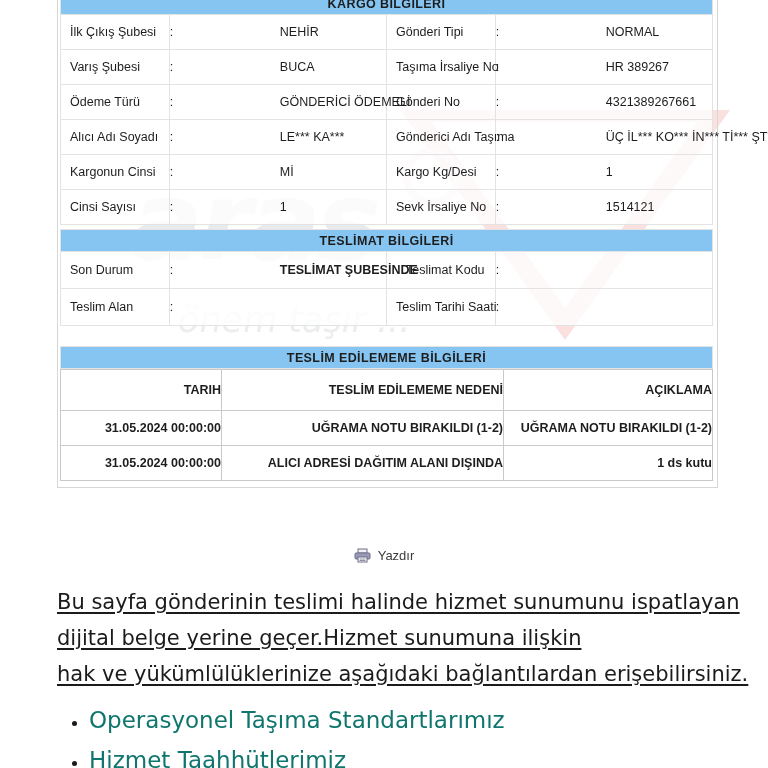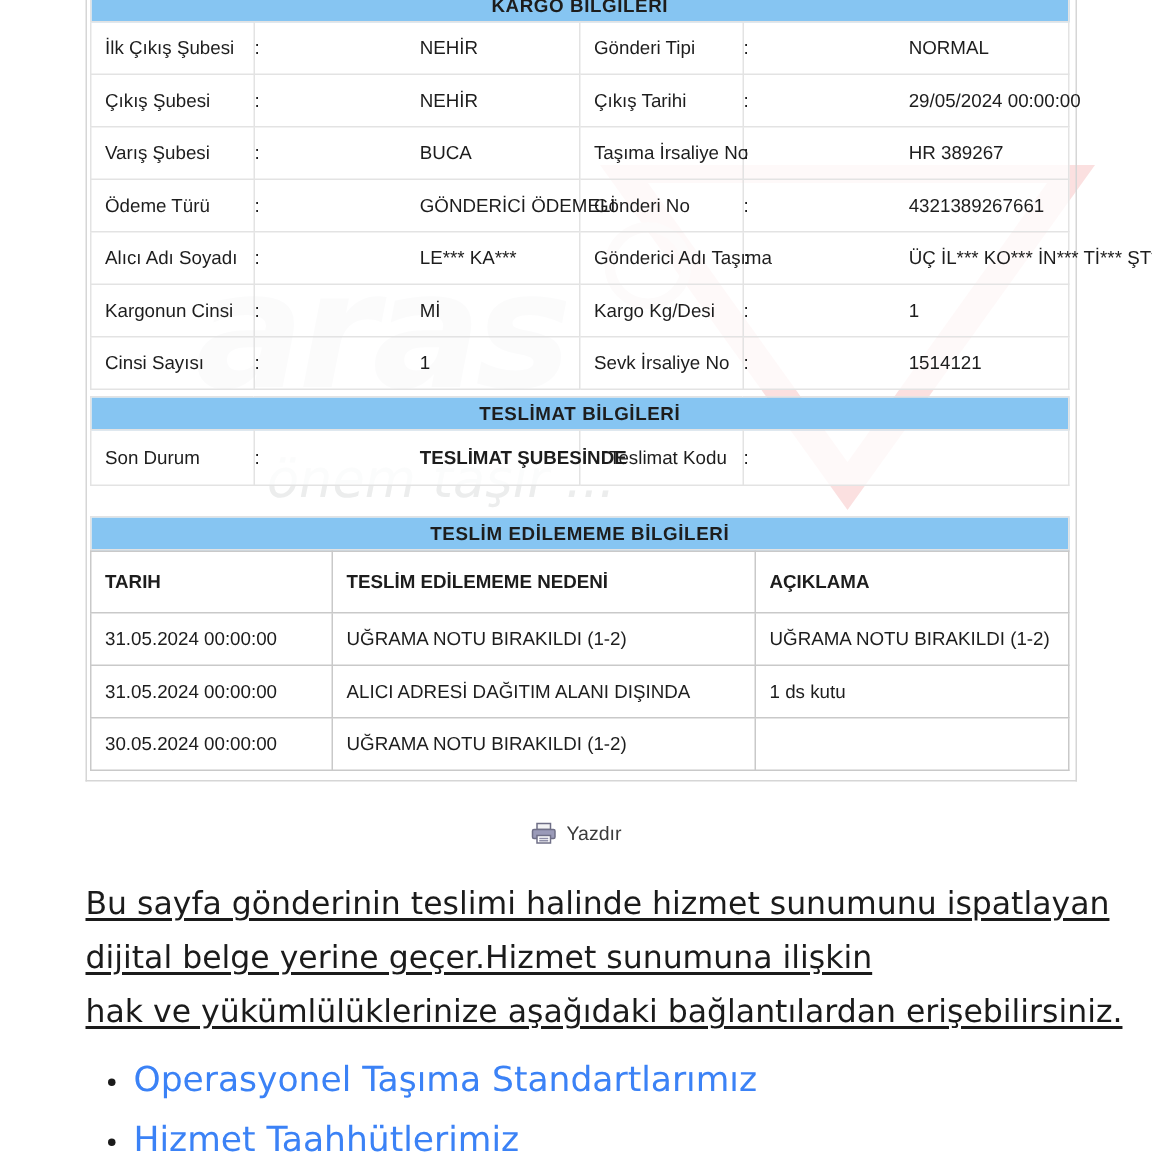--- a/index.html
+++ b/index.html
@@ -145,26 +145,26 @@
     border-collapse: collapse;
     width: 653px;
     margin: 0 2px;
     table-layout: fixed;
   }
   table.ndtbl td, table.ndtbl th {
     border: 1px solid #c9c9c9;
     padding: 10px 0 10px 9px;
     font-size: 12.5px;
     color: #1d1d1d;
-    text-align: left;
+    text-align: right;
     background: rgba(255,255,255,0.82);
     vertical-align: middle;
   }
   table.ndtbl th { font-weight: 700; height: 20px; }
-  table.ndtbl td { font-weight: 400; }
+  table.ndtbl td { font-weight: 700; }
 
   .print-row {
     position: absolute;
     left: 0; top: 548px;
     width: 768px;
     text-align: center;
     z-index: 3;
   }
   .print-btn {
     display: inline-flex;
@@ -202,21 +202,21 @@
     padding-left: 32px;
     font-family: "DejaVu Sans", sans-serif;
   }
   .links li {
     font-size: 23px;
     line-height: 40px;
     color: #2222cc;
     list-style: disc;
   }
   .links li::marker { color: #1a1a1a; font-size: 17px; }
-  .links a { color:#3b82f6; text-decoration: none; }
+  .links a { color:#0f766e; text-decoration: none; }
 </style>
 </head>
 <body>
 
 <div id="root">
 
   <div class="watermark">
     <div class="wm-tri"></div>
     <div class="wm-tri2"></div>
     <div class="wm-ring"></div>
@@ -236,28 +236,20 @@
 
           <tr class="kargo-row">
             <td class="lbl" style="width:152px">İlk Çıkış Şubesi</td>
             <td class="colon" style="width:12px;border-left:none;border-right:none">:</td>
             <td class="val" style="width:164px;border-left:none">NEHİR</td>
             <td class="lbl" style="width:135px">Gönderi Tipi</td>
             <td class="colon" style="width:12px;border-left:none;border-right:none">:</td>
             <td class="val" style="border-left:none">NORMAL</td>
           </tr>
 
-          <tr class="kargo-row">
-            <td class="lbl">Çıkış Şubesi</td>
-            <td class="colon" style="border-left:none;border-right:none">:</td>
-            <td class="val" style="border-left:none">NEHİR</td>
-            <td class="lbl">Çıkış Tarihi</td>
-            <td class="colon" style="border-left:none;border-right:none">:</td>
-            <td class="val" style="border-left:none">29/05/2024 00:00:00</td>
-          </tr>
 
           <tr class="kargo-row">
             <td class="lbl">Varış Şubesi</td>
             <td class="colon" style="border-left:none;border-right:none">:</td>
             <td class="val" style="border-left:none">BUCA</td>
             <td class="lbl">Taşıma İrsaliye No</td>
             <td class="colon" style="border-left:none;border-right:none">:</td>
             <td class="val" style="border-left:none">HR 389267</td>
           </tr>
 
@@ -307,20 +299,28 @@
 
           <tr class="teslimat-row">
             <td class="lbl" style="width:152px">Son Durum</td>
             <td class="colon" style="width:12px;border-left:none;border-right:none">:</td>
             <td class="status-val" style="width:193px;border-left:none;padding-left:2px">TESLİMAT ŞUBESİNDE</td>
             <td class="lbl" style="width:175px;text-align:center">Teslimat Kodu</td>
             <td class="colon" style="width:12px;border-left:none;border-right:none">:</td>
             <td class="val" style="border-left:none"></td>
           </tr>
 
+          <tr class="teslimat-row">
+            <td class="lbl">Teslim Alan</td>
+            <td class="colon" style="border-left:none;border-right:none">:</td>
+            <td class="val" style="border-left:none"></td>
+            <td class="lbl">Teslim Tarihi Saati</td>
+            <td class="colon" style="border-left:none;border-right:none">:</td>
+            <td class="val" style="border-left:none"></td>
+          </tr>
         </tbody>
       </table>
 
       <table class="tbl" style="margin-top:20px;margin-bottom:0">
         <tbody>
           <tr class="secthead">
             <td>TESLİM EDİLEMEME BİLGİLERİ</td>
           </tr>
         </tbody>
       </table>
@@ -336,25 +336,20 @@
         <tbody>
           <tr>
             <td>31.05.2024 00:00:00</td>
             <td>UĞRAMA NOTU BIRAKILDI (1-2)</td>
             <td>UĞRAMA NOTU BIRAKILDI (1-2)</td>
           </tr>
           <tr>
             <td>31.05.2024 00:00:00</td>
             <td>ALICI ADRESİ DAĞITIM ALANI DIŞINDA</td>
             <td>1 ds kutu</td>
-          </tr>
-          <tr>
-            <td>30.05.2024 00:00:00</td>
-            <td>UĞRAMA NOTU BIRAKILDI (1-2)</td>
-            <td></td>
           </tr>
         </tbody>
       </table>
 
     </div>
 
     <div class="print-row">
       <span class="print-btn">
         <span class="printer-ico">
           <svg width="17" height="15" viewBox="0 0 17 15" xmlns="http://www.w3.org/2000/svg">

